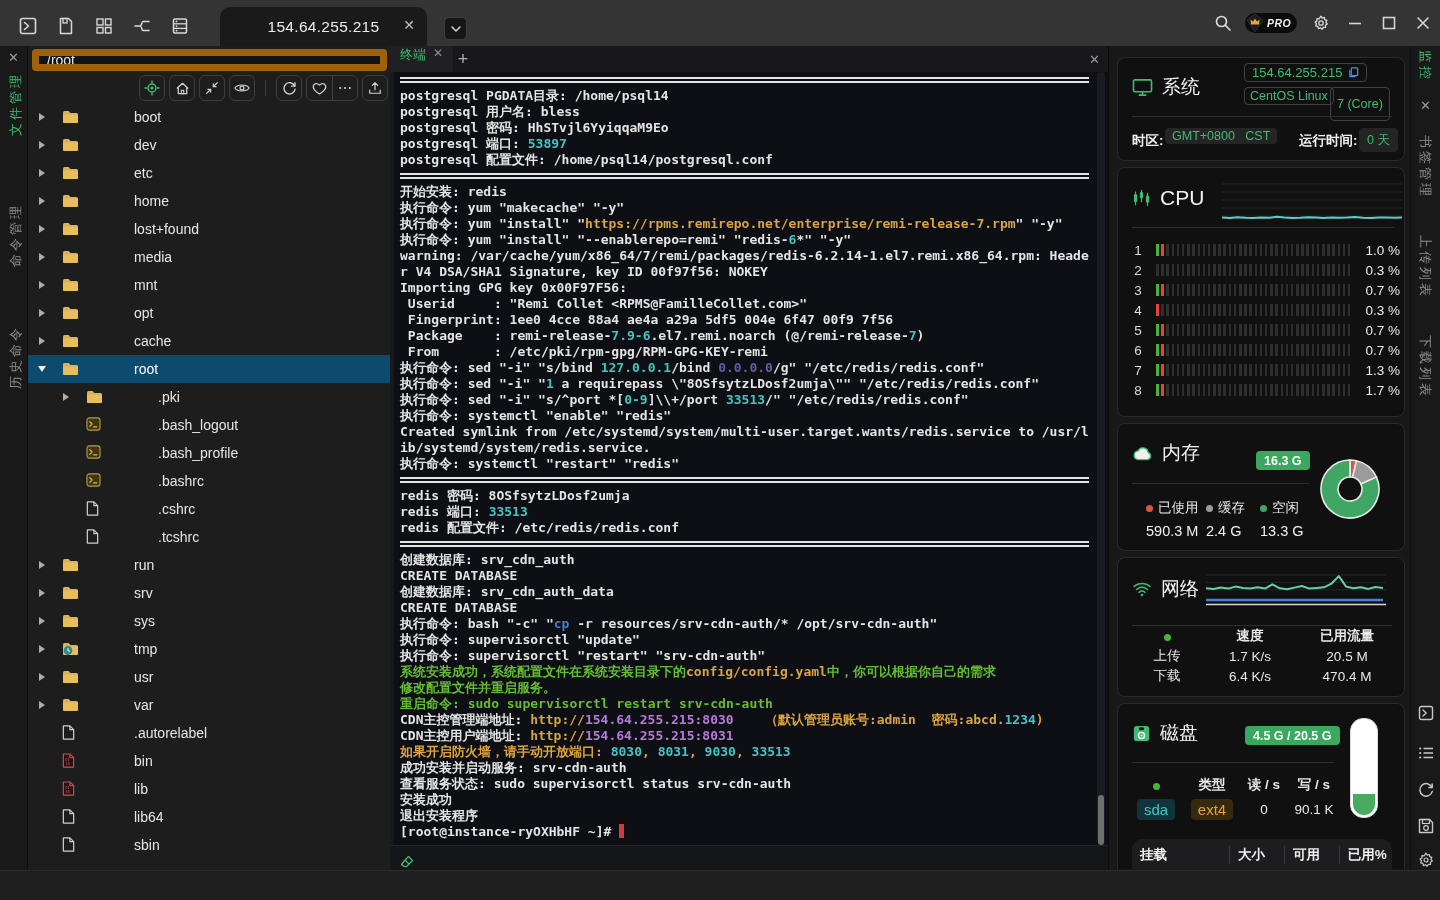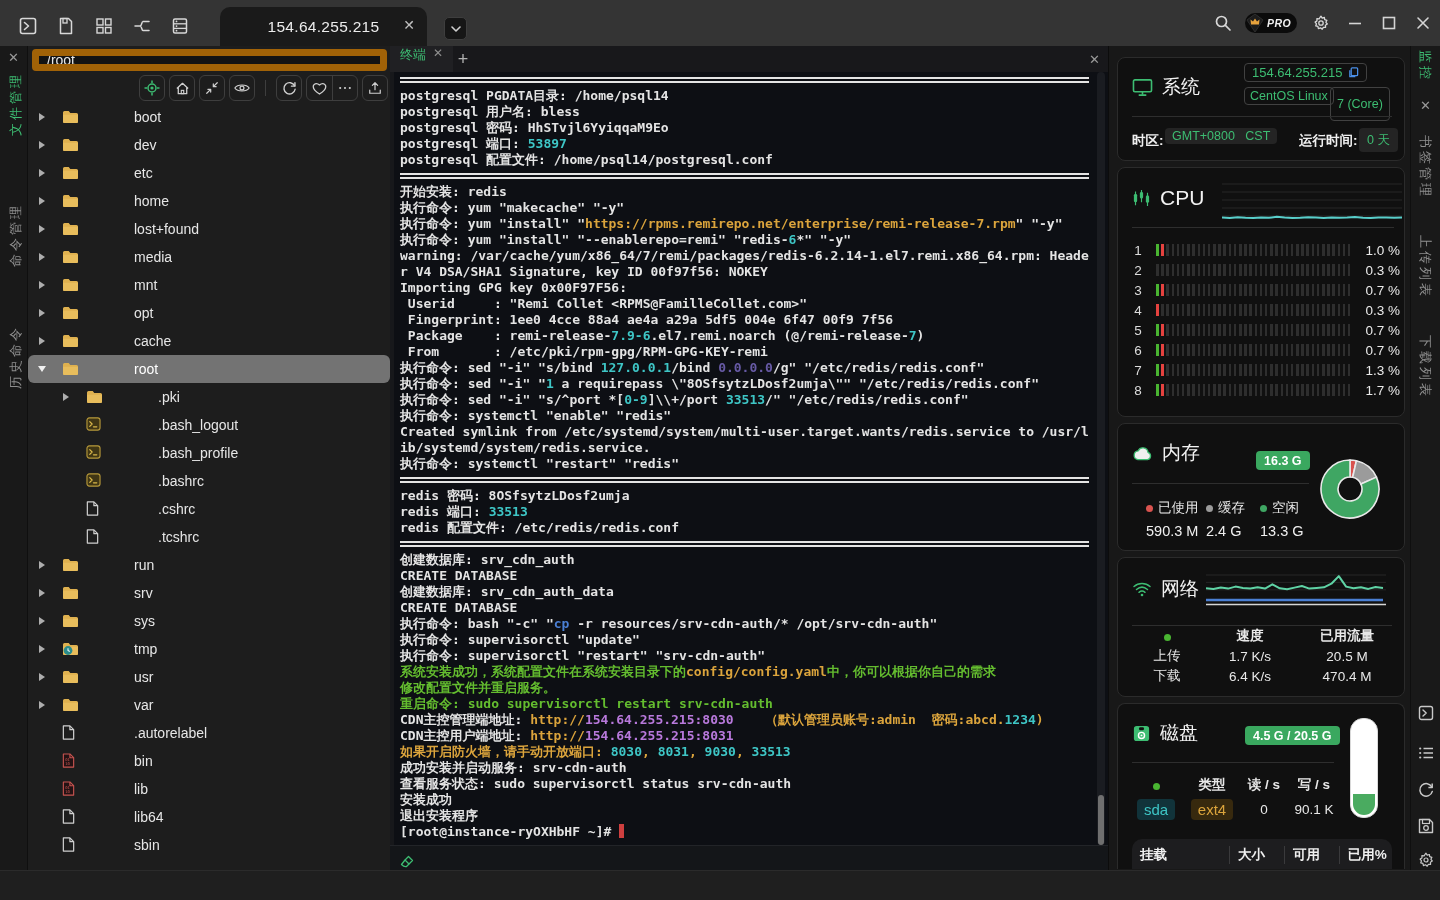--- a/index.html
+++ b/index.html
@@ -43,21 +43,21 @@
     font-family:"Liberation Sans", sans-serif; outline:none; }
   #side-toolbar { position:absolute; right:2px; top:29px; height:26px; display:flex; gap:4px; align-items:center; }
   .tool-btn { width:26px; height:26px; border:1px solid #3e3e3e; border-radius:6px; display:flex;
     align-items:center; justify-content:center; background:transparent; }
   .tool-sep { width:1px; height:16px; background:#3e3e3e; margin:0 6px; }
   .tool-group { height:26px; border:1px solid #3e3e3e; border-radius:6px; display:flex; align-items:center; }
   .tool-group .half { width:25px; height:26px; display:flex; align-items:center; justify-content:center; }
   .tool-group .half + .half { border-left:1px solid #3e3e3e; }
   #tree { position:absolute; left:0; top:57px; width:362px; height:755px; overflow:hidden; }
   .trow { height:28px; display:flex; align-items:center; position:relative; }
-  .trow.sel { background:#737373;border-radius:6px; }
+  .trow.sel { background:#0c4a6e; }
   .trow .arr { width:12px; height:12px; margin-left:8px; display:flex; align-items:center; justify-content:center; flex:none; }
   .trow.lvl1 .arr { margin-left:32px; }
   .arr .tri-r { width:0; height:0; border-left:6px solid #aeaeae; border-top:4.5px solid transparent; border-bottom:4.5px solid transparent; }
   .arr .tri-d { width:0; height:0; border-top:6px solid #f0f0f0; border-left:4.5px solid transparent; border-right:4.5px solid transparent; }
   .trow .ticon { width:17px; height:16px; margin-left:14px; flex:none; position:relative; }
   .trow .tlabel { margin-left:7px; color:#e6e6e6; font-size:14px;padding-left:48px; }
   .trow.sel .tlabel { color:#ffffff; }
 
   
   #term-tabbar { position:absolute; left:0; top:0; width:718px; height:26px; background:#18181b; }

